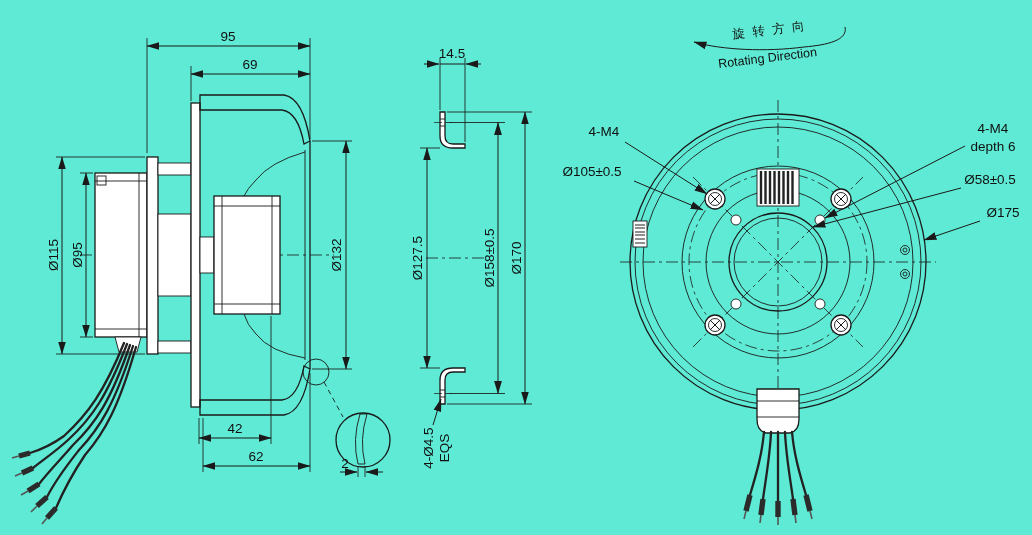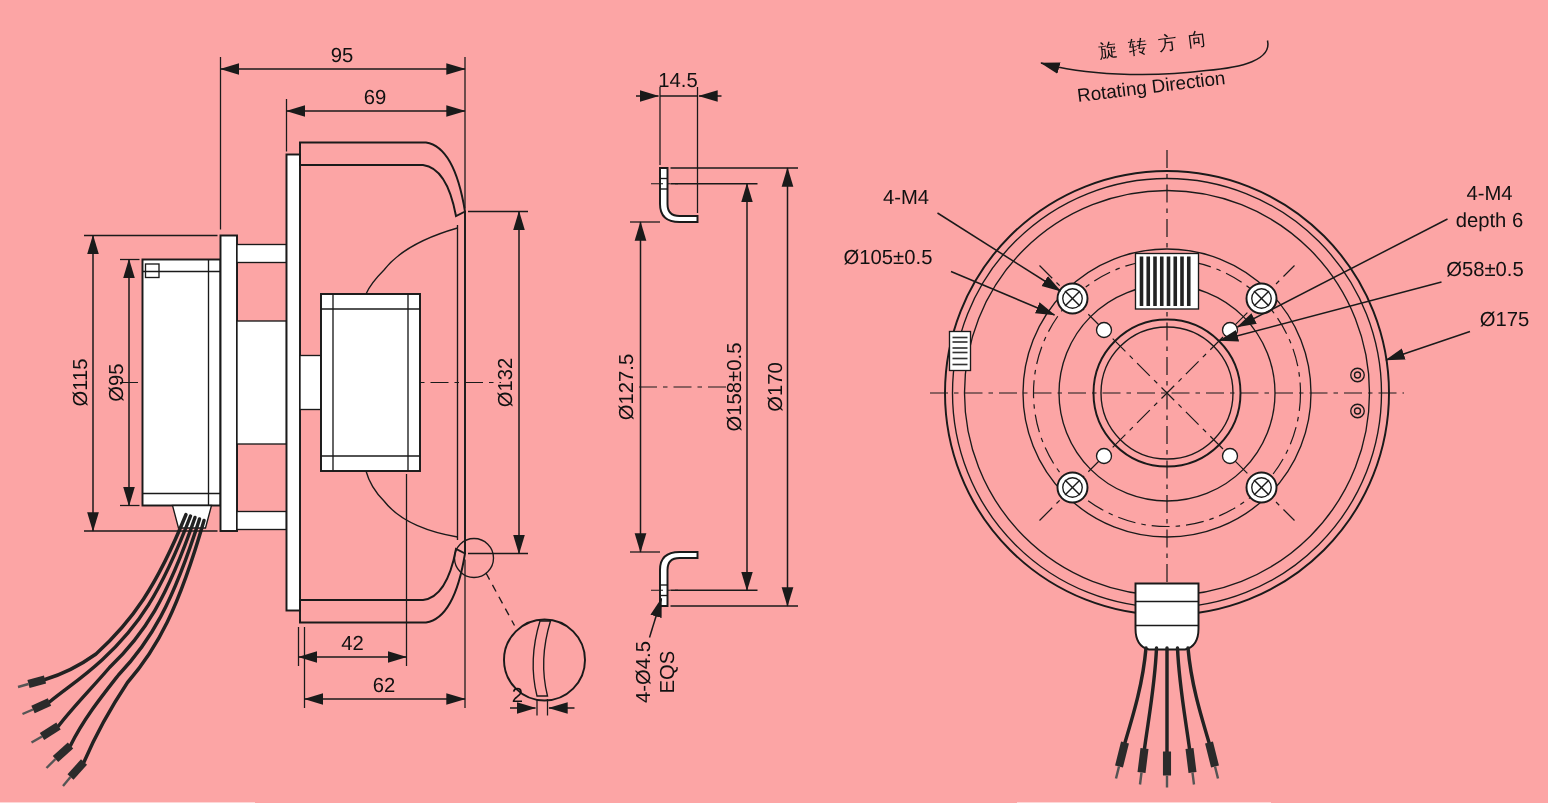--- a/index.html
+++ b/index.html
@@ -1,16 +1,16 @@
 <!DOCTYPE html>
 <html><head>
 <meta charset="utf-8">
 <style>
   html,body{margin:0;padding:0;background:#fff;}
-  .canvas{width:1032px;height:535px;background:#fca5a5;position:relative;overflow:hidden;
+  .canvas{width:1032px;height:535px;background:#5eead4;position:relative;overflow:hidden;
           font-family:"Liberation Sans", sans-serif;}
   svg text{font-family:"Liberation Sans", sans-serif;font-size:13.5px;fill:#111;text-anchor:middle;}
   svg text.small{font-size:12.5px;}
   .out{stroke:#1a1a1a;stroke-width:1.3;fill:none;}
   .thin{stroke:#1a1a1a;stroke-width:0.9;fill:none;}
   .dim{stroke:#1a1a1a;stroke-width:1;fill:none;}
   .ext{stroke:#1a1a1a;stroke-width:0.85;fill:none;}
   .cl{stroke:#1a1a1a;stroke-width:0.8;fill:none;stroke-dasharray:12 4 3 4;}
   .clsm{stroke:#1a1a1a;stroke-width:0.7;fill:none;stroke-dasharray:8 3 2 3;}
   .wire{stroke:#222;stroke-width:2.3;fill:none;stroke-linecap:round;}

